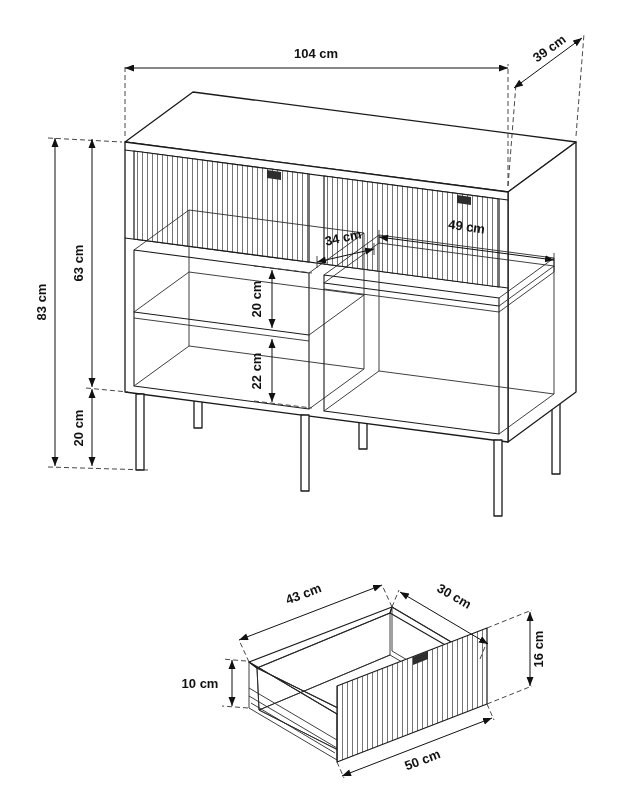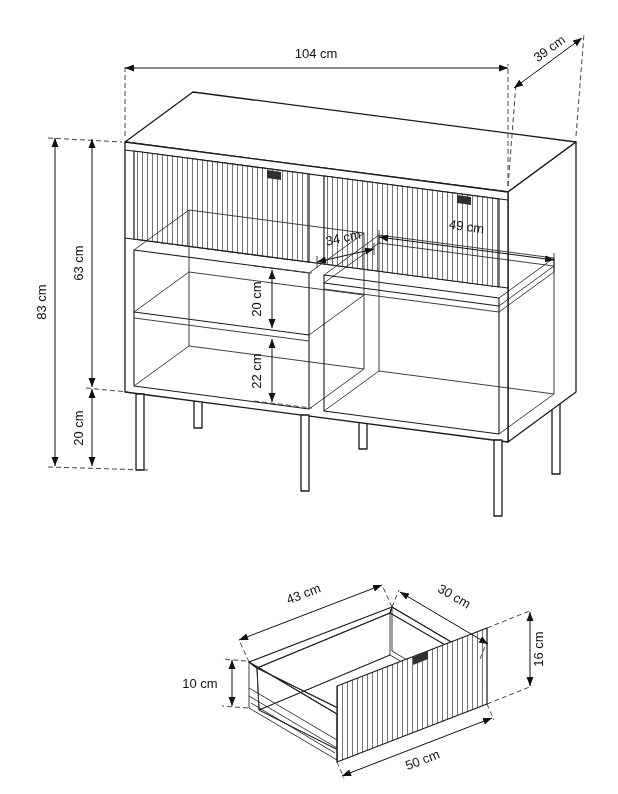--- a/index.html
+++ b/index.html
@@ -1,16 +1,16 @@
 <!DOCTYPE html>
 <html><head>
 <meta charset="utf-8">
 <style>
   html,body{margin:0;padding:0;background:#ffffff;}
-  .stage{width:618px;height:794px;position:relative;background:#fff;}
+  .stage{width:618px;height:794px;position:relative;background:#fff;font-weight:bold;}
   svg{display:block;}
   .face{fill:#ffffff;stroke:#1a1a1a;stroke-width:1.3;stroke-linejoin:round;}
   .wire{fill:none;stroke:#1a1a1a;stroke-width:1.1;stroke-linejoin:round;stroke-linecap:round;}
   .thin{fill:none;stroke:#2a2a2a;stroke-width:0.9;}
   .panel{stroke:#1a1a1a;stroke-width:1.2;stroke-linejoin:round;}
   .handle{fill:#2e2e2e;stroke:none;}
   .dim{fill:none;stroke:#111111;stroke-width:1;}
   .ext{fill:none;stroke:#333333;stroke-width:0.9;stroke-dasharray:5 3;}
   .tick{fill:none;stroke:#333333;stroke-width:0.9;}
   .lbl{font-family:"Liberation Sans", sans-serif;font-size:13px;fill:#111111;text-anchor:middle;}

